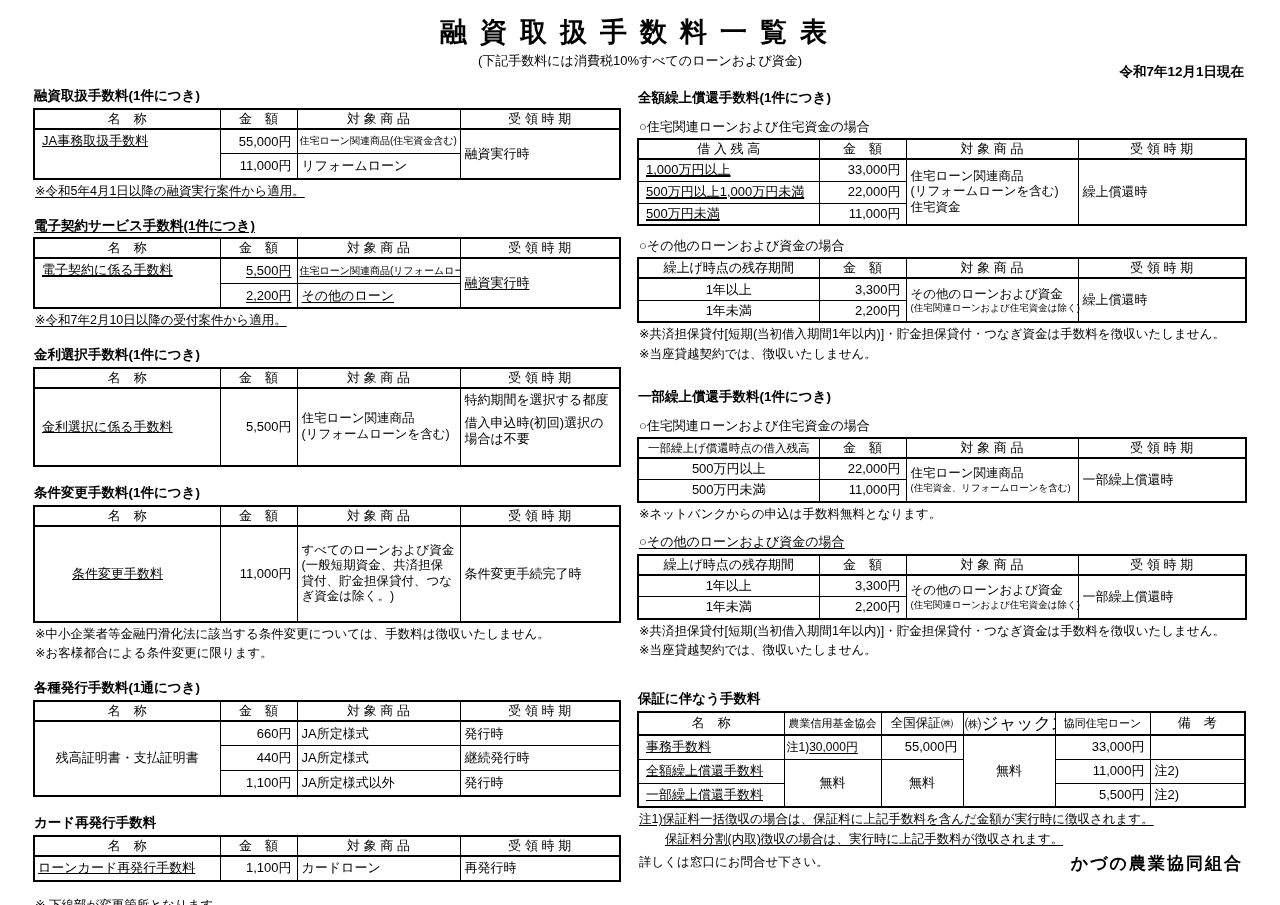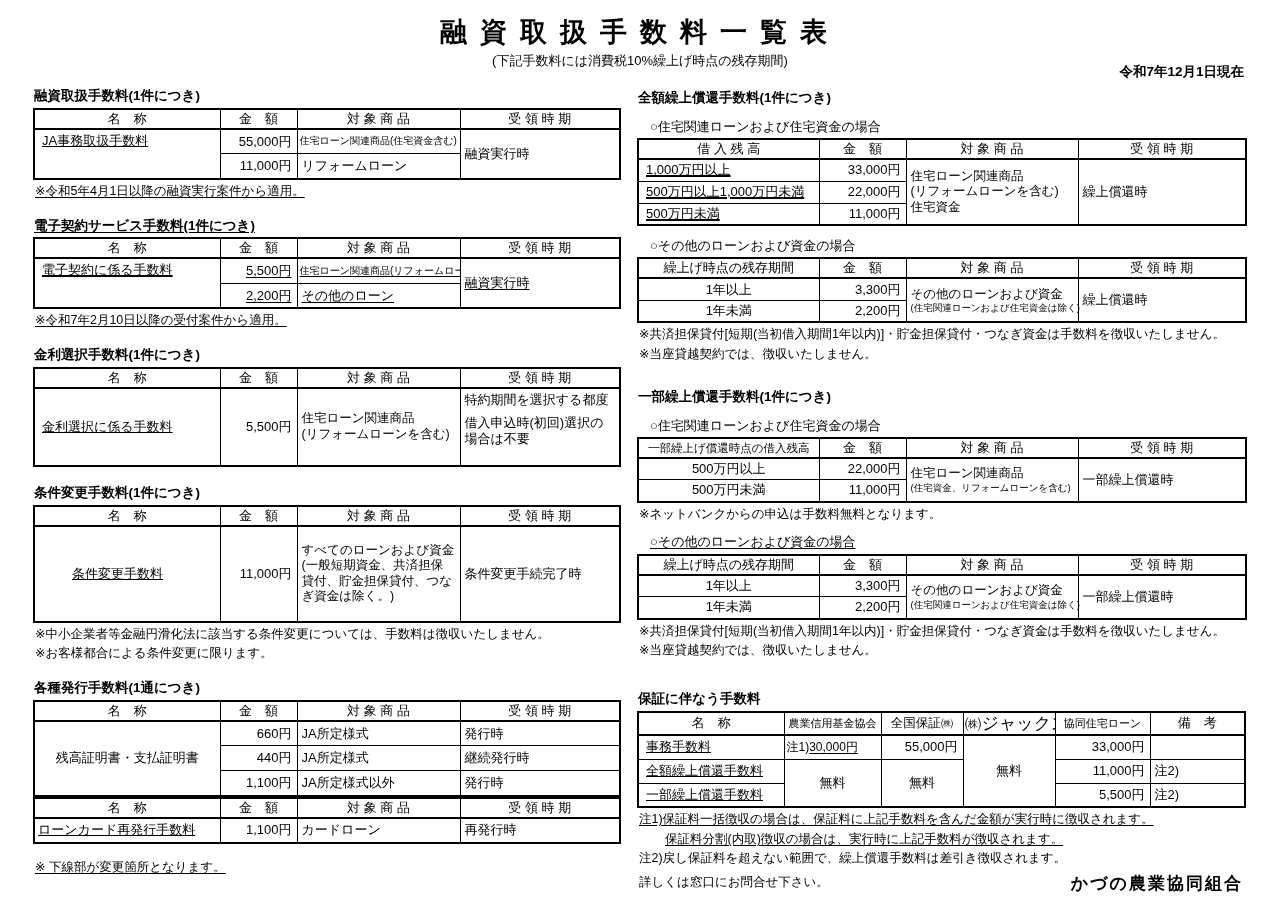--- a/index.html
+++ b/index.html
@@ -16,21 +16,21 @@
   }
   .doc-subtitle {
     position:absolute; top:53px; left:0; width:100%;
     text-align:center; font-size:13px;
   }
   .doc-date { position:absolute; top:64px; right:36px; font-size:13.5px; font-weight:bold; }
   .col-left  { position:absolute; left:33px;  top:88px; width:586px; }
   .col-right { position:absolute; left:637px; top:90px; width:608px; }
 
   .sec-title { font-weight:bold; font-size:13.5px; margin:0 0 3px 1px; }
-  .sub-label { font-size:13px; margin:12px 0 3px 13px; }
+  .sub-label { font-size:13px; margin:12px 0 3px 2px; }
   .note { font-size:12.5px; margin:4px 0 0 2px; }
   .u { text-decoration:underline; text-underline-offset:2px; }
 
   table { border-collapse:collapse; width:100%; table-layout:fixed; }
   table.fee { border:2px solid #000; }
   th,td { border:1px solid #000; padding:1px 4px; font-weight:normal; vertical-align:middle; }
   th { text-align:center; height:20px; font-size:13px; border-bottom:2px solid #000; padding:0 1px; overflow:hidden; white-space:nowrap; }
   td { font-size:13px; }
   .col-left  td { height:25px; }
   .col-right td { height:22px; }
@@ -52,21 +52,21 @@
   .gap16 { margin-top:16px; }
   .gap26 { margin-top:26px; }
   .gap28 { margin-top:32px; }
 </style>
 </head>
 <body>
 
 <div class="page">
 
   <div class="doc-title">融資取扱手数料一覧表</div>
-  <div class="doc-subtitle">(下記手数料には消費税10%繰上げ時点の残存期間)</div>
+  <div class="doc-subtitle">(下記手数料には消費税10%すべてのローンおよび資金)</div>
   <div class="doc-date">令和7年12月1日現在</div>
 
   <div class="col-left">
 
     <div class="sec-title">融資取扱手数料(1件につき)</div>
     <table class="fee">
       <colgroup>
           <col style="width:186px">
           <col style="width:77px">
           <col style="width:163px">
@@ -205,20 +205,21 @@
         <td>継続発行時</td>
       </tr>
       <tr>
         <td class="amount">1,100円</td>
         <td>JA所定様式以外</td>
         <td>発行時</td>
       </tr>
     </tbody>
       </table>
 
+    <div class="sec-title gap18">カード再発行手数料</div>
     <table class="fee">
       <colgroup>
           <col style="width:186px">
           <col style="width:77px">
           <col style="width:163px">
           <col style="width:160px">
         </colgroup>
       <tbody>
           <tr>
         <th>名　称</th>
@@ -414,19 +415,18 @@
       </tr>
       <tr style="height:24px;">
         <td class="name">一部繰上償還手数料</td>
         <td class="amount">5,500円</td>
         <td>注2)</td>
       </tr>
     </tbody>
       </table>
     <div class="note"><span class="u">注1)保証料一括徴収の場合は、保証料に上記手数料を含んだ金額が実行時に徴収されます。</span></div>
     <div class="note" style="padding-left:26px;"><span class="u">保証料分割(内取)徴収の場合は、実行時に上記手数料が徴収されます。</span></div>
-    <div class="note">注2)戻し保証料を超えない範囲で、繰上償還手数料は差引き徴収されます。</div>
     <div class="footer-row">
       <div class="note" style="margin:0 0 2px 2px;">詳しくは窓口にお問合せ下さい。</div>
       <div class="org">かづの農業協同組合</div>
     </div>
   </div>
 </div>
 
 </body></html>

